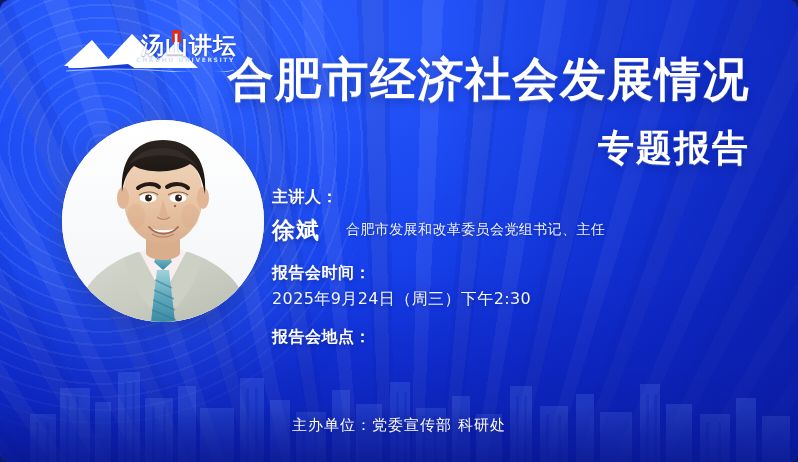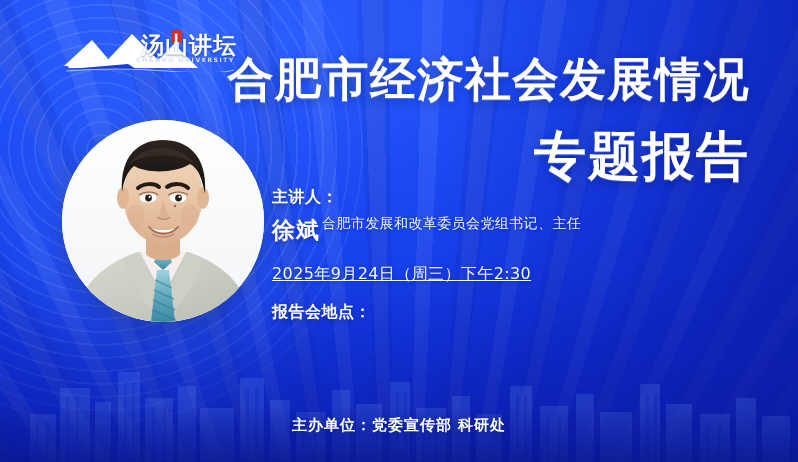--- a/index.html
+++ b/index.html
@@ -4,20 +4,21 @@
 <title>Poster</title>
 <style>
   html,body{margin:0;padding:0;background:#0b1a6b;}
   *{box-sizing:border-box;}
   #poster{
     position:relative;
     width:798px;height:462px;
     overflow:hidden;
     font-family:"DejaVu Sans","Liberation Sans",sans-serif;
     background:#701a75;
+    border-radius:10px;
   }
 
   
   .bg-base{
     position:absolute;inset:0;
     background:
       radial-gradient(120% 95% at 26% 6%, #2f63ff 0%, #1f4ef5 32%, #1640ea 58%, #1130d6 82%, #0f28c4 100%);
   }
   .bg-right-dark{
     position:absolute;inset:0;
@@ -115,52 +116,52 @@
 
   
   .title-1{
     position:absolute;right:48px;top:56px;
     font-size:46px;line-height:1;font-weight:700;color:#ffffff;
     letter-spacing:1.5px;white-space:nowrap;
     text-shadow:0 3px 10px rgba(4,18,95,.38), 0 1px 0 rgba(255,255,255,.25);
   }
   .title-2{
     position:absolute;right:48px;top:130px;
-    font-size:52px;line-height:1;font-weight:700;color:#ffffff;
+    font-size:36px;line-height:1;font-weight:700;color:#ffffff;
     letter-spacing:2px;white-space:nowrap;
     text-shadow:0 3px 10px rgba(4,18,95,.38), 0 1px 0 rgba(255,255,255,.25);
     margin-left:6px;
   }
 
   
   .info{position:absolute;left:272px;top:188px;width:420px;color:#fff;}
   .info-label{
     font-size:16px;font-weight:700;color:#ffffff;letter-spacing:.5px;
     text-shadow:0 2px 5px rgba(4,18,95,.40);
     line-height:1.1;
   }
-  .speaker-row{display:flex;align-items:flex-start;gap:2px;margin-top:9px;}
+  .speaker-row{display:flex;align-items:center;gap:26px;margin-top:9px;}
   .speaker-name{
     font-size:23px;font-weight:700;color:#ffffff;letter-spacing:1px;
     text-shadow:0 2px 5px rgba(4,18,95,.40);white-space:nowrap;
   }
   .speaker-title{
     font-size:14px;font-weight:400;color:#eef3ff;letter-spacing:.4px;white-space:nowrap;
     text-shadow:0 1px 3px rgba(4,18,95,.40);
   }
   .blk{margin-top:18px;}
   .info-value{
     margin-top:8px;font-size:16px;color:#f2f6ff;font-weight:400;letter-spacing:.4px;
-    text-shadow:0 1px 4px rgba(4,18,95,.40);white-space:nowrap;text-decoration:underline;
+    text-shadow:0 1px 4px rgba(4,18,95,.40);white-space:nowrap;
   }
 
   
   .footer{
     position:absolute;left:0;right:0;bottom:27px;text-align:center;
-    font-size:15px;font-weight:700;color:#ffffff;letter-spacing:1px;
+    font-size:15px;font-weight:400;color:#ffffff;letter-spacing:1px;
     text-shadow:0 2px 6px rgba(4,18,95,.45);
   }
 </style>
 </head>
 <body>
 
 <div id="poster">
 
   <div class="bg-base"></div>
   <div class="rays"></div>
@@ -333,20 +334,21 @@
 
   <div class="info">
 
     <div class="info-label">主讲人：</div>
     <div class="speaker-row">
       <span class="speaker-name">徐斌</span>
       <span class="speaker-title">合肥市发展和改革委员会党组书记、主任</span>
     </div>
 
     <div class="blk">
+      <div class="info-label">报告会时间：</div>
       <div class="info-value">2025年9月24日（周三）下午2:30</div>
     </div>
 
     <div class="blk">
       <div class="info-label">报告会地点：</div>
     </div>
   </div>
 
   <div class="footer">主办单位：党委宣传部  科研处</div>
 

